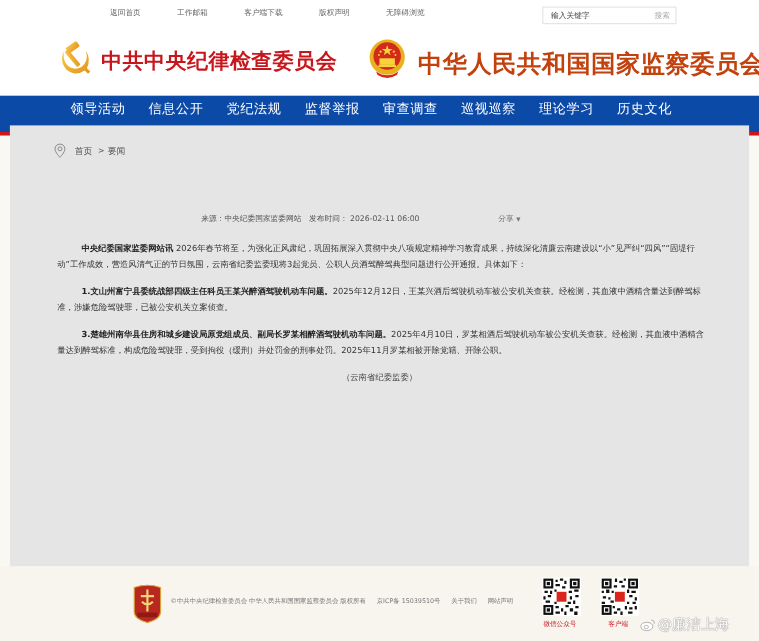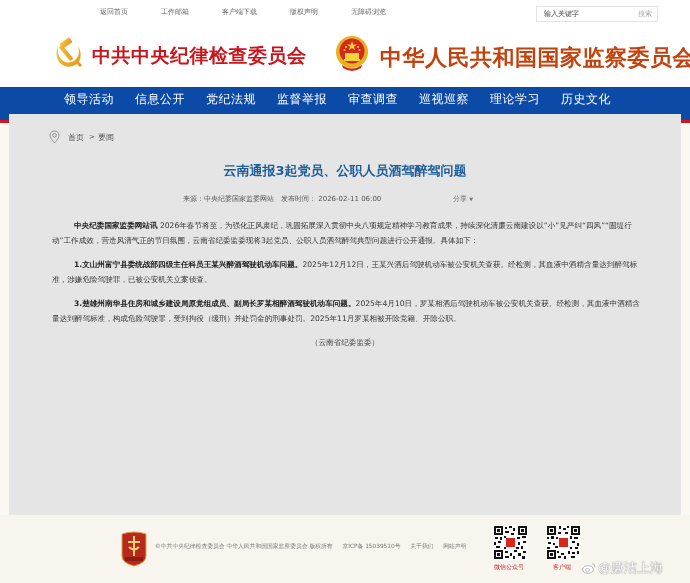--- a/index.html
+++ b/index.html
@@ -3,21 +3,21 @@
 <meta charset="utf-8">
 <style>
   * { margin: 0; padding: 0; box-sizing: border-box; }
   html, body { width: 690px; height: 583px; overflow: hidden; }
   body { background: #faf8f3; font-family: "DejaVu Sans", "Liberation Sans", sans-serif; color: #333; position: relative; }
 
   
   .topbar { position: absolute; top: 0; left: 0; width: 690px; height: 28px; background: #fff; }
   .toplinks { position: absolute; left: 80px; top: 7px; display: flex; gap: 0; }
   .toplinks a { font-size: 7px; color: #666; text-decoration: none; margin-right: 13px; white-space: nowrap; margin-left: 20px; }
-  .searchbox { position: absolute; left: 493px; top: 6px; width: 122px; height: 16px; border: 1px solid #e3e3e3; background: #fff; margin-left: 43px; }
+  .searchbox { position: absolute; left: 493px; top: 6px; width: 122px; height: 16px; border: 1px solid #e3e3e3; background: #fff; }
   .searchbox input { position: absolute; left: 0; top: 0; width: 90px; height: 14px; border: none; outline: none; font-size: 7px; padding-left: 7px; color: #444; background: transparent; font-family: "DejaVu Sans", sans-serif; }
   .searchbox input::placeholder { color: #444; }
   .searchbox .sbtn { position: absolute; right: 5px; top: 2px; font-size: 7px; color: #aaa; cursor: pointer; }
 
   
   .header { position: absolute; top: 28px; left: 0; width: 690px; height: 59px; background: #fff; }
   .logo1 { position: absolute; left: 50px; top: 8px; width: 34px; height: 34px; }
   .title1 { position: absolute; left: 92px; top: 15px; font-size: 19px; font-weight: bold; color: #c8161d; letter-spacing: 0.5px; font-family: "DejaVu Serif", "Liberation Serif", serif; white-space: nowrap; }
   .logo2 { position: absolute; left: 334px; top: 6px; width: 36px; height: 38px; }
   .title2 { position: absolute; left: 380px; top: 15px; font-size: 22px; font-weight: bold; color: #c2410c; letter-spacing: 0.5px; font-family: "DejaVu Serif", "Liberation Serif", serif; white-space: nowrap; }
@@ -125,21 +125,20 @@
   <div class="crumb">
     <svg class="pin" viewBox="0 0 11 14">
       <path d="M5.5 1 C2.8 1 1 3 1 5.3 C1 8.5 5.5 13 5.5 13 C5.5 13 10 8.5 10 5.3 C10 3 8.2 1 5.5 1 Z" fill="none" stroke="#888" stroke-width="0.9"></path>
       <circle cx="5.5" cy="5.3" r="1.8" fill="none" stroke="#888" stroke-width="0.9"></circle>
     </svg>
     <a href="#">首页</a>
     <span class="sep">&gt;</span>
     <a href="#">要闻</a>
   </div>
 
-  <div class="art-title">云南通报3起党员、公职人员酒驾醉驾问题</div>
 
   <div class="meta">
     <span class="src">来源：中央纪委国家监委网站</span>
     <span class="time">发布时间： 2026-02-11 06:00</span>
     <span class="share"><span>分享</span> <span style="font-size:5px;">▼</span></span>
   </div>
   <div class="divider"></div>
 
   <div class="body-text" style="left:43px;">
     <p class="indent"><b>中央纪委国家监委网站讯</b><span> 2026年春节将至，为强化正风肃纪，巩固拓展深入贯彻中央八项规定精神学习教育成果，持续深化清廉云南建设以“小”见严纠“四风”“固堤行动”工作成效，营造风清气正的节日氛围，云南省纪委监委现将3起党员、公职人员酒驾醉驾典型问题进行公开通报。具体如下：</span></p>

